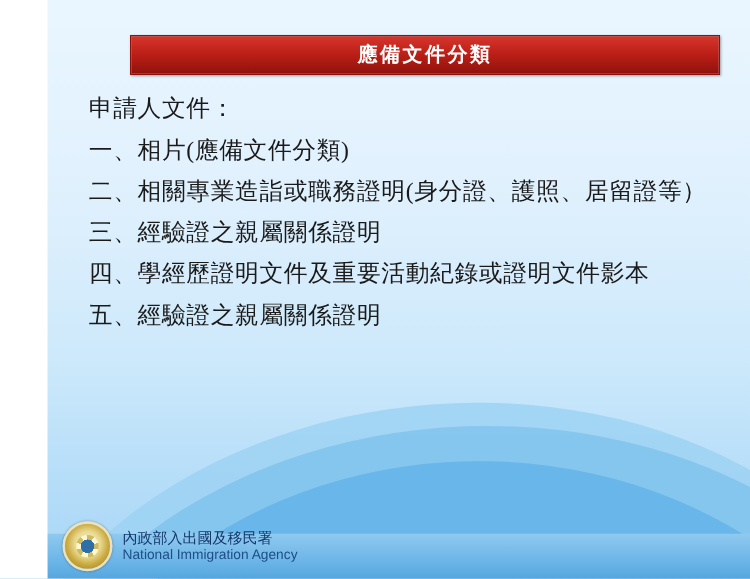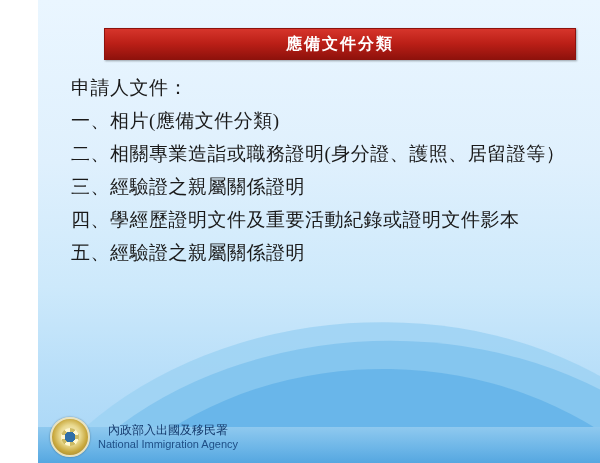--- a/index.html
+++ b/index.html
@@ -132,21 +132,20 @@
       conic-gradient(#cdbb64 0 10%, #fff8d0 10% 20%, #cdbb64 20% 30%, #fff8d0 30% 40%, #cdbb64 40% 50%, #fff8d0 50% 60%, #cdbb64 60% 70%, #fff8d0 70% 80%, #cdbb64 80% 90%, #fff8d0 90% 100%);
   }
   .agency {
     margin-left: 8px;
     line-height: 1.15;
   }
   .agency-zh {
     font-size: 12px;
     color: #13386b;
     font-family: "DejaVu Serif", "Liberation Serif", serif;
-    text-align: center;
   }
   .agency-en {
     font-size: 11px;
     color: #1e4e86;
     font-family: Liberation Sans, sans-serif;
   }
   .page-number {
     position: absolute;
     right: 22px;
     bottom: 22px;

